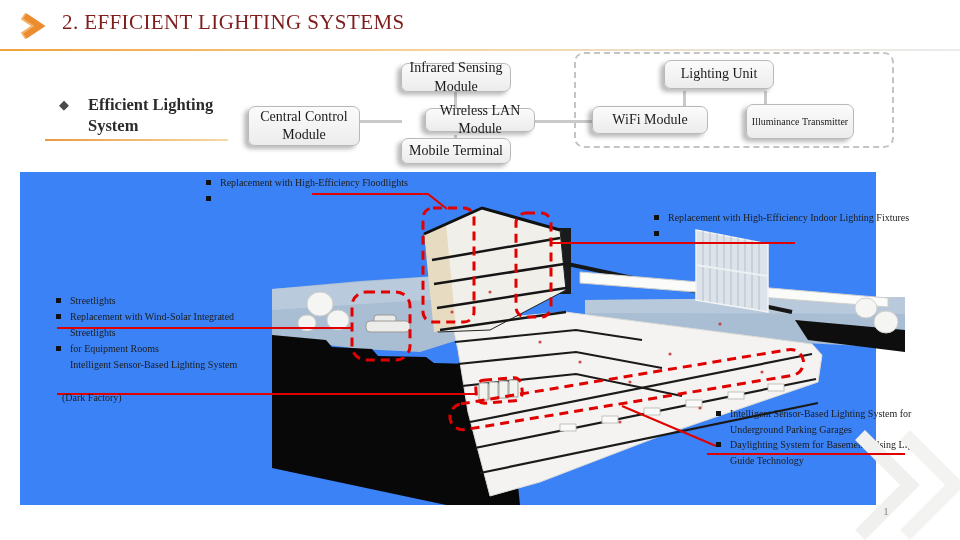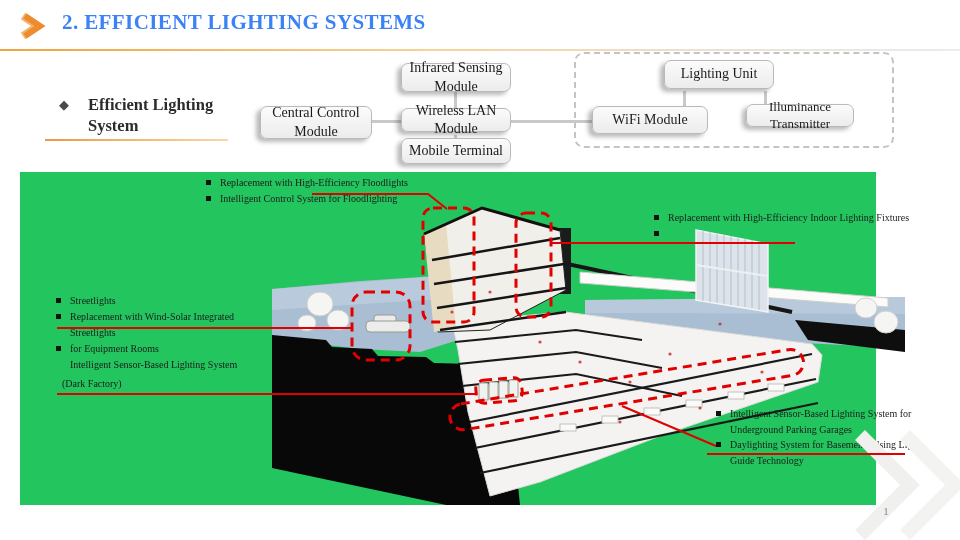--- a/index.html
+++ b/index.html
@@ -1,21 +1,21 @@
 <!DOCTYPE html>
 <html><head>
 <meta charset="utf-8">
 <style>
   * { margin:0; padding:0; box-sizing:border-box; }
   html,body { width:960px; height:540px; }
   body { position:relative; background:#ffffff; font-family:"Liberation Serif", serif; overflow:hidden; }
 
   
   .hdr-chevron { position:absolute; left:18px; top:12px; width:30px; height:28px; }
-  .slide-title { position:absolute; left:62px; top:10px; font-size:21px; font-weight:bold; color:#3b82f6; letter-spacing:.4px; }
+  .slide-title { position:absolute; left:62px; top:10px; font-size:21px; font-weight:normal; color:#7f1d1d; letter-spacing:.4px; }
   .hdr-rule { position:absolute; left:0; top:49px; width:960px; height:2px;
               background:linear-gradient(to right,#f0a33c,#f6d39a 45%,#e9e2d4 75%,#ececec); }
 
   
   .sec-diamond { position:absolute; left:59px; top:97px; font-size:13px; color:#4a4a4a; }
   .sec-title { position:absolute; left:88px; top:94px; width:160px; font-size:16.5px; font-weight:bold;
                color:#2b2b2b; line-height:21px; }
   .sec-underline { position:absolute; left:45px; top:139px; width:183px; height:2px;
                    background:linear-gradient(to right,#ea9a40,#f6d9a5); }
 
@@ -23,21 +23,21 @@
   .dbox { position:absolute; background:linear-gradient(#fbfbfb,#ececec); border:1px solid #b9b9b9;
           border-radius:7px; box-shadow:-4px 3px 4px rgba(60,60,60,.35);
           display:flex; align-items:center; justify-content:center; text-align:center;
           font-size:14px; line-height:1.3; color:#1a1a1a; padding:2px; }
   .dbox.bold { font-weight:normal; }
   .dgroup { position:absolute; left:574px; top:52px; width:320px; height:96px;
             border:2px dashed #c4c4c4; border-radius:10px; }
   .conn { position:absolute; background:#c9c9c9; }
 
   
-  .panel { position:absolute; left:20px; top:172px; width:856px; height:333px; background:#22c55e; }
+  .panel { position:absolute; left:20px; top:172px; width:856px; height:333px; background:#3b82f6; }
   .panel svg.art { position:absolute; left:0; top:0; }
 
   .ann { position:absolute; font-size:10px; color:#1c1c1c; line-height:16px; }
   .ann-item { display:flex; }
   .ann .sq { flex:0 0 auto; width:5px; height:5px; background:#111; margin:5px 9px 0 0; }
   .ann .txt span { display:block; }
   .strike { position:absolute; height:2px; background:#e10000; z-index:6; }
 
   
   .page-num { position:absolute; left:876px; top:505px; width:20px; text-align:center;
@@ -60,39 +60,39 @@
 
 <div class="dgroup"></div>
 
 <div class="conn" style="left:454px;top:92px;width:3px;height:17px"></div>
 <div class="conn" style="left:454px;top:135px;width:3px;height:18px"></div>
 <div class="conn" style="left:360px;top:120px;width:42px;height:3px"></div>
 <div class="conn" style="left:511px;top:120px;width:82px;height:3px"></div>
 <div class="conn" style="left:683px;top:91px;width:3px;height:16px"></div>
 <div class="conn" style="left:764px;top:91px;width:3px;height:14px"></div>
 
-<div class="dbox" style="left:260px;top:106px;width:112px;height:33px">
+<div class="dbox" style="left:248px;top:106px;width:112px;height:40px">
     <span>Central Control Module</span>
   </div>
 <div class="dbox" style="left:401px;top:63px;width:110px;height:29px">
     <span>Infrared Sensing Module</span>
   </div>
-<div class="dbox" style="left:401px;top:108px;width:110px;height:24px">
+<div class="dbox" style="left:425px;top:108px;width:110px;height:24px">
     <span>Wireless LAN Module</span>
   </div>
 <div class="dbox" style="left:401px;top:138px;width:110px;height:26px">
     <span>Mobile Terminal</span>
   </div>
 <div class="dbox" style="left:664px;top:60px;width:110px;height:29px">
     <span>Lighting Unit</span>
   </div>
 <div class="dbox bold" style="left:592px;top:106px;width:116px;height:28px">
     <span>WiFi Module</span>
   </div>
-<div class="dbox" style="left:746px;top:104px;width:108px;height:23px;font-size:13px">
+<div class="dbox" style="left:746px;top:104px;width:108px;height:35px;font-size:10px">
     <span>Illuminance Transmitter</span>
   </div>
 
 <div class="panel">
 
   <svg class="art" width="920" height="333" viewBox="0 0 920 333">
 
     <polygon points="252,117 340,109 432,103 438,112 438,168 400,180 340,177 300,172 252,166" fill="#a9bdd3"></polygon>
     <polygon points="252,117 432,103 436,126 252,138" fill="#c2d1e0" opacity="0.65"></polygon>
     <polygon points="565,128 885,125 885,176 762,170 565,152" fill="#a9bdd3"></polygon>
@@ -202,24 +202,20 @@
   <div class="ann" style="left:186px;top:3px;width:280px">
     <div class="ann-item">
         <span class="sq"></span>
         <div class="txt">
           <span>Replacement with High-Efficiency Floodlights</span>
           <span></span>
         </div>
       </div>
     <div class="ann-item">
         <span class="sq"></span>
-        <div class="txt">
-          <span>Intelligent Control System for Floodlighting</span>
-          <span></span>
-        </div>
       </div>
   </div>
 
   <div class="ann" style="left:634px;top:38px;width:270px">
     <div class="ann-item">
         <span class="sq"></span>
         <div class="txt">
           <span>Replacement with High-Efficiency Indoor Lighting Fixtures</span>
           <span></span>
         </div>
@@ -243,21 +239,21 @@
           <span>Streetlights</span>
         </div>
       </div>
     <div class="ann-item">
         <span class="sq"></span>
         <div class="txt">
           <span>for Equipment Rooms</span>
           <span>Intelligent Sensor-Based Lighting System</span>
         </div>
       </div>
-    <div style="padding-left:6px;margin-top:3px">(Dark Factory)</div>
+    <div style="padding-left:6px;margin-top:17px">(Dark Factory)</div>
   </div>
 
   <div class="ann" style="left:696px;top:234px;width:212px;line-height:15.5px">
     <div class="ann-item">
         <span class="sq"></span>
         <div class="txt">
           <span>Intelligent Sensor-Based Lighting System for</span>
           <span>Underground Parking Garages</span>
         </div>
       </div>

